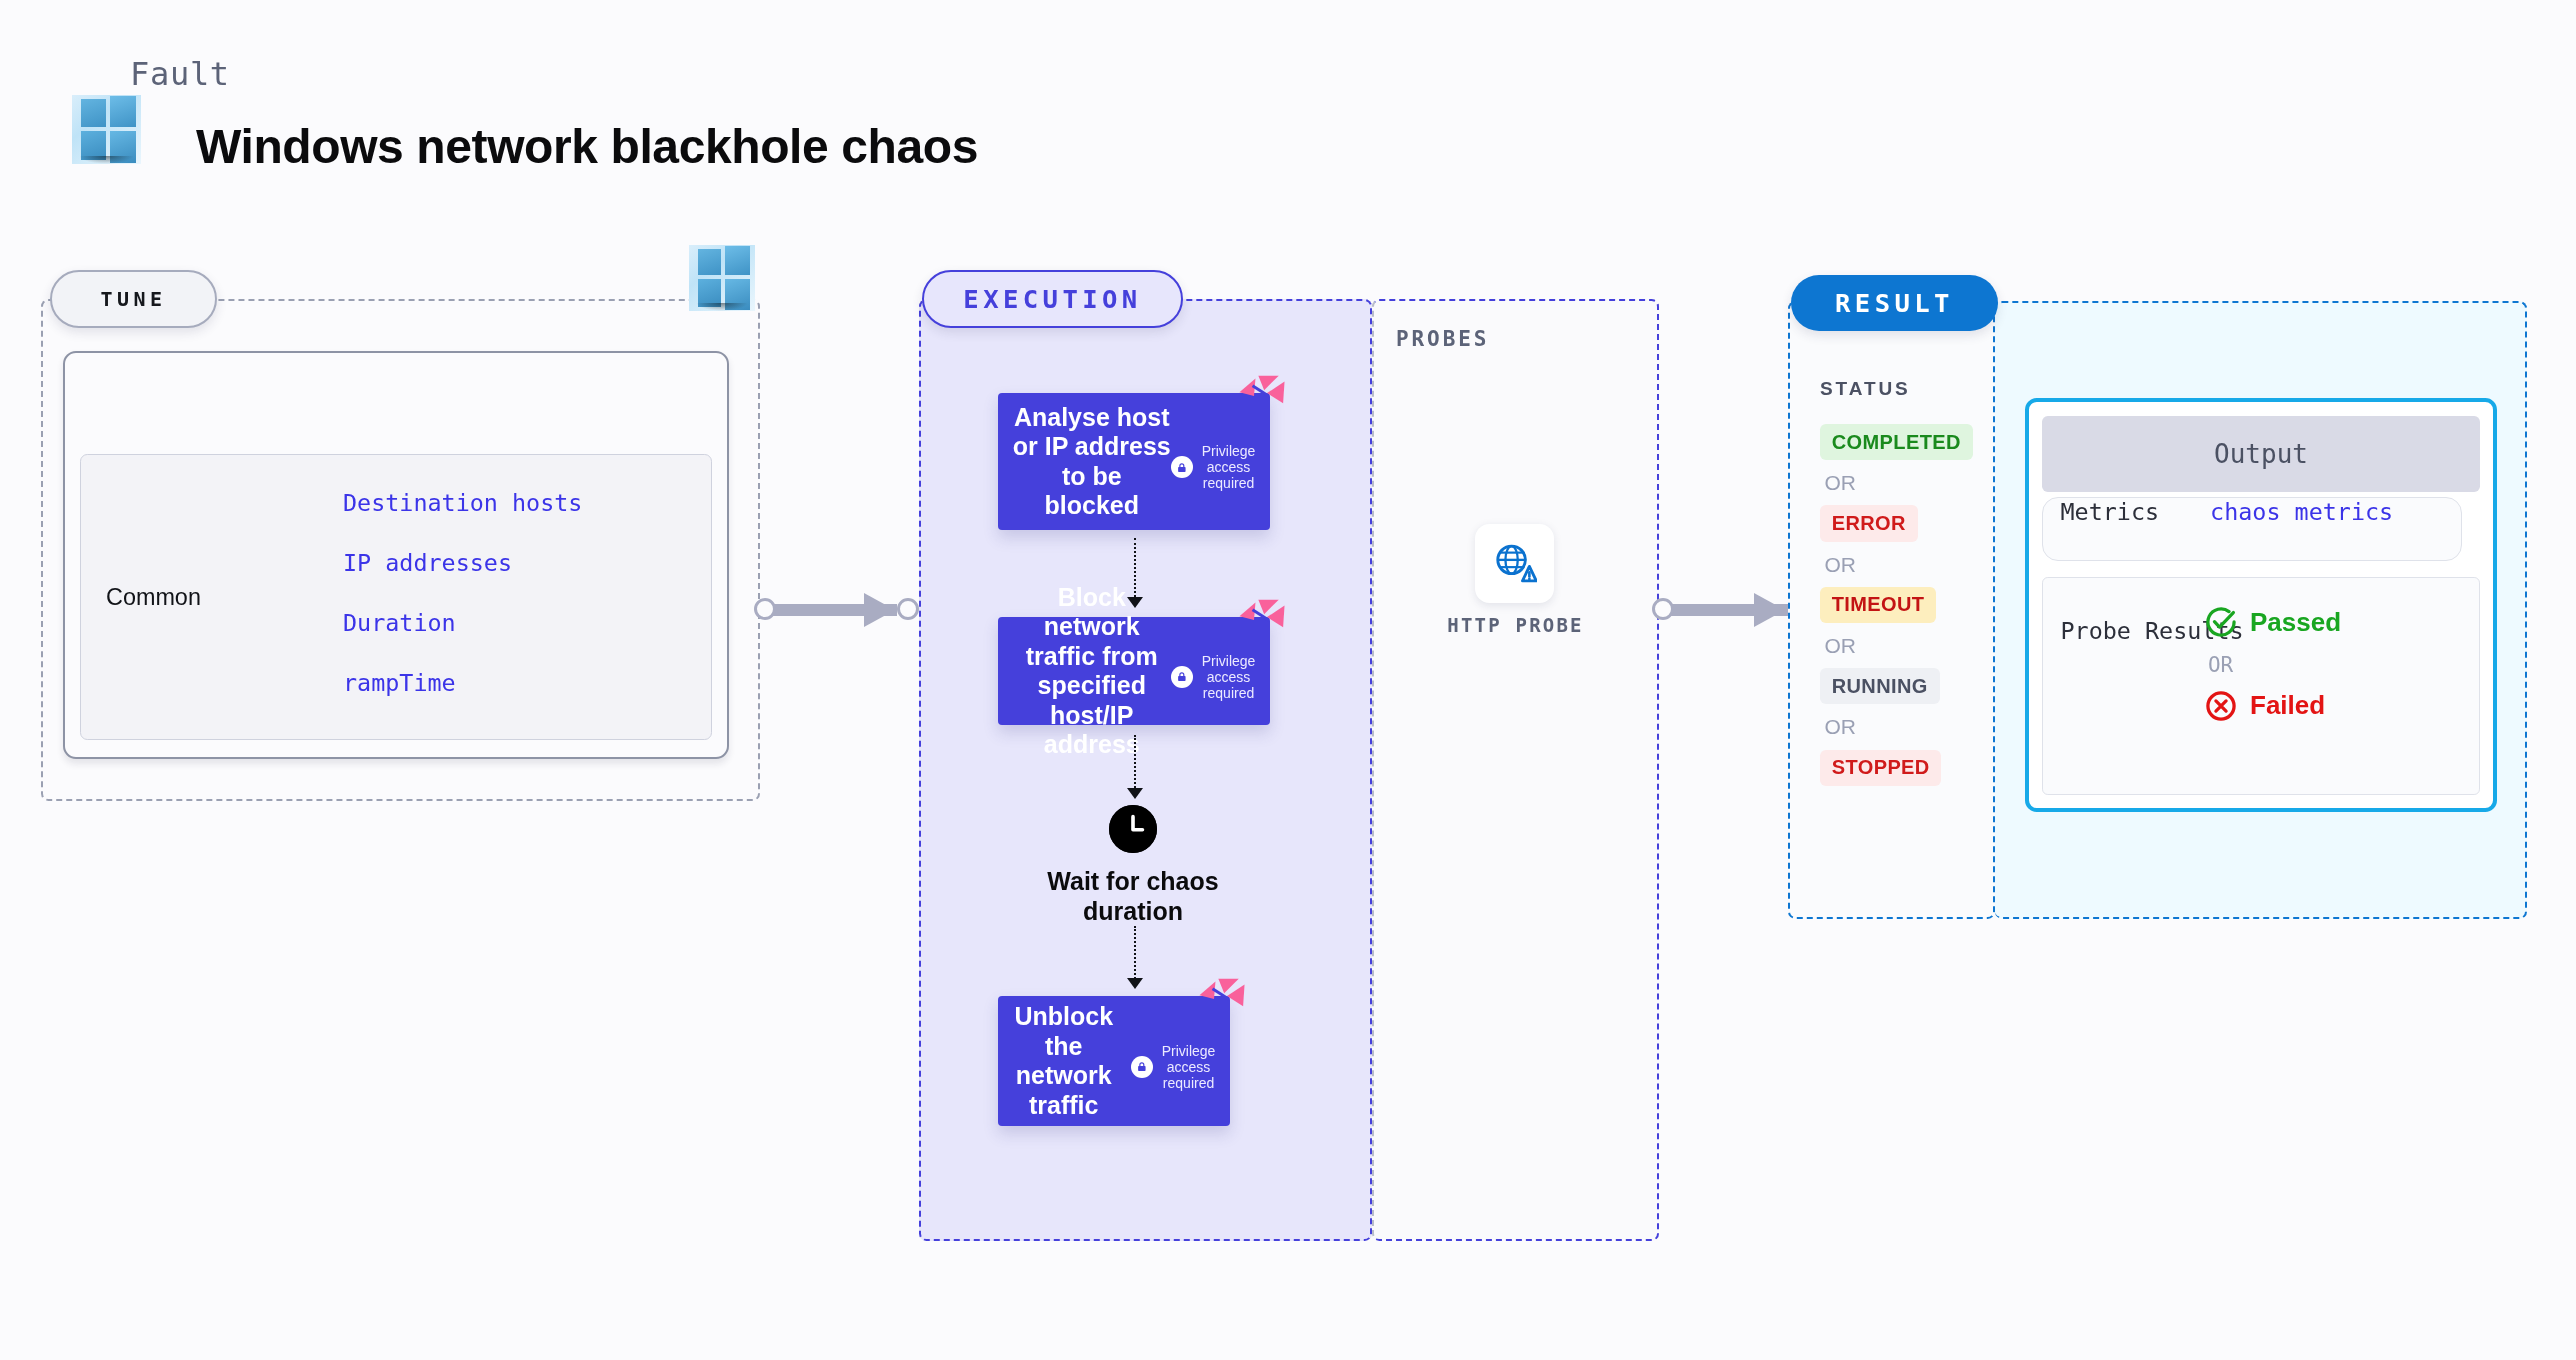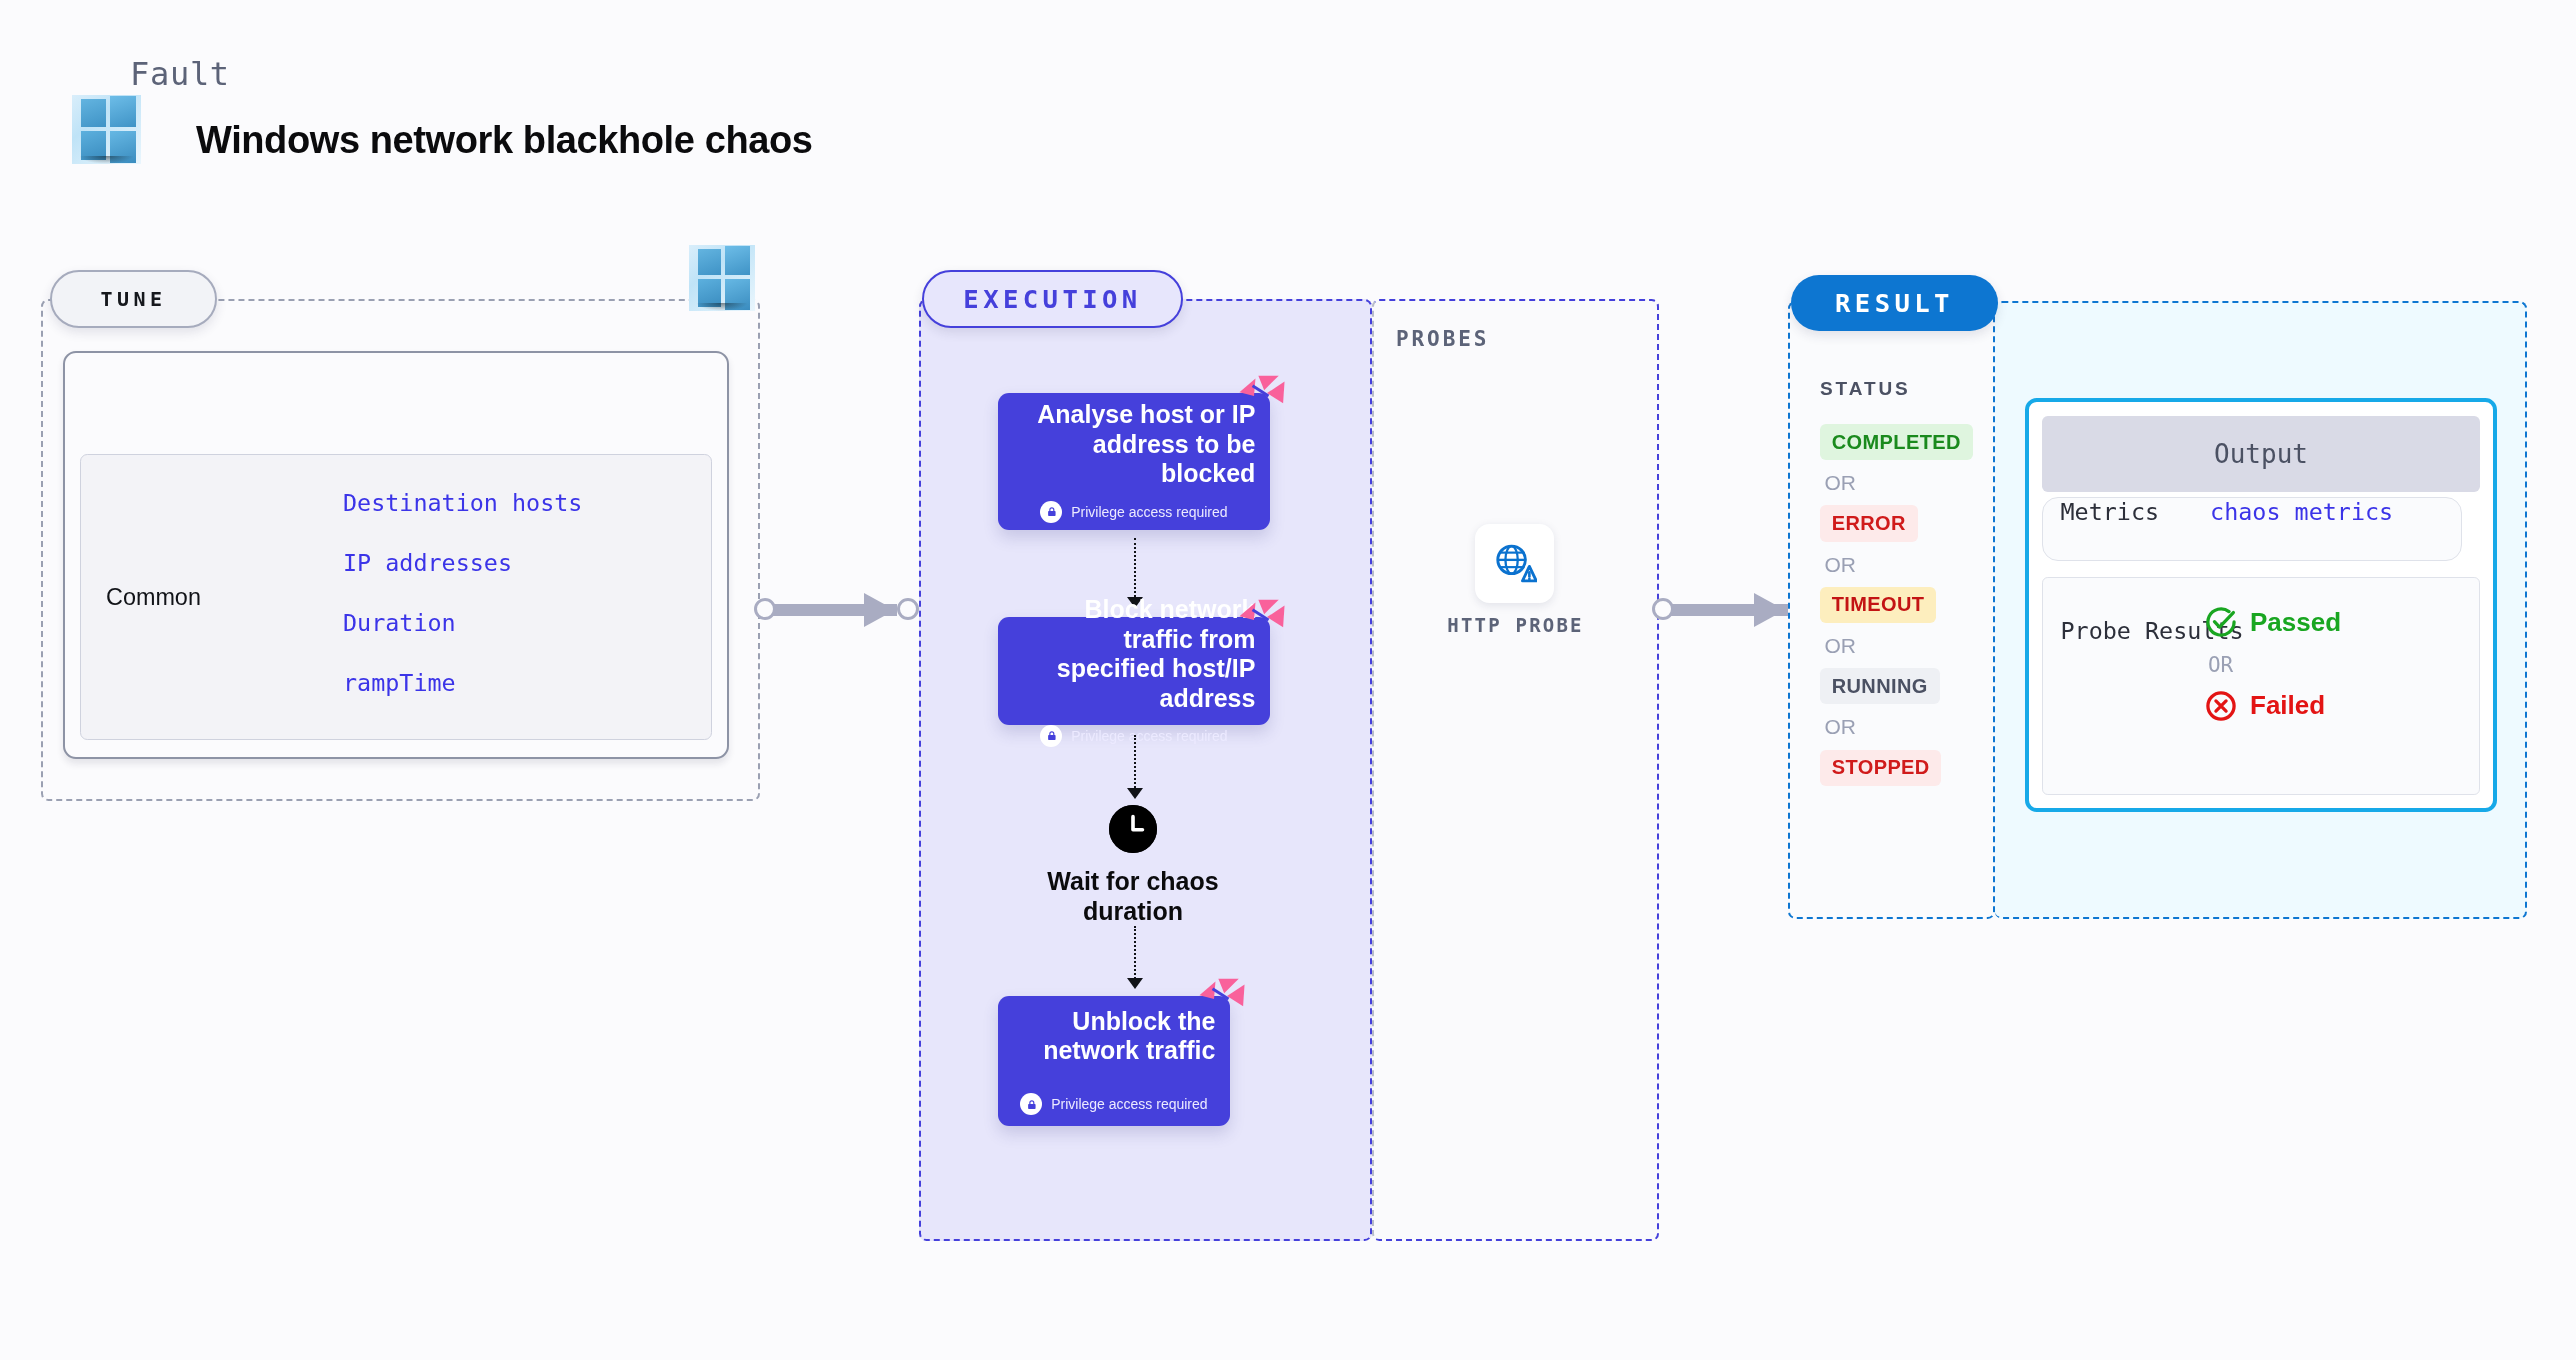--- a/index.html
+++ b/index.html
@@ -16,21 +16,21 @@
     position: absolute; left: 130px; top: 55px;
     font-family: "DejaVu Sans Mono", monospace;
     font-size: 32px; color: #5c6378; letter-spacing: 0.7px;
   }
   .hdr-logo {
     position: absolute; left: 72px; top: 95px;
     width: 69px; height: 69px;
   }
   .hdr-title {
     position: absolute; left: 196px; top: 119px;
-    font-size: 38px; font-weight: 700; color: #0b0b0d;
+    font-size: 48px; font-weight: 700; color: #0b0b0d;
     letter-spacing: -0.4px; white-space: nowrap;
   }
 
   
   .winlogo { position: relative; display: block;
     background: linear-gradient(140deg,#d9eefb 0%,#bfe3f7 35%,#eaf6fd 100%);
     overflow: hidden; }
   .winlogo i { position: absolute; display: block; background: #4aa3d4; }
   .winlogo .p1 { left: 13%; top: 6%;  width: 36%; height: 40%;
       background: linear-gradient(160deg,#63b4e0,#3f93c6); }
@@ -124,23 +124,23 @@
   .tune-inputs span {
     font-family: "DejaVu Sans Mono", monospace;
     font-size: 23.4px; color: #3b34e8; font-weight: 500;
   }
 
   
   .tune-badge { position: absolute; left: 689px; top: 245px; width: 66px; height: 66px; }
 
   
   .flow-block {
-    position: absolute; background: #4540db; border-radius: 11px;
-    color: #ffffff; text-align: right;
-    display: flex; flex-direction: column; align-items: center; justify-content: center;
+    position: absolute; background: #4540db; border-radius: 4px;
+    color: #ffffff; text-align: center;
+    display: flex; flex-direction: row; align-items: center; justify-content: center;
     box-shadow: 0 7.3px 14.6px rgba(60,60,140,.18);
     padding: 11.7px 14.6px;
   }
   .flow-block .ftitle { font-size: 25px; font-weight: 700; line-height: 1.18; }
   .flow-block .fpriv {
     margin-top: 11.7px; display: flex; align-items: center; gap: 8.8px;
     font-size: 14px; font-weight: 400; color: #eceaff;
   }
   .lock-dot {
     width: 22px; height: 22px; border-radius: 50%; background: #ffffff;

